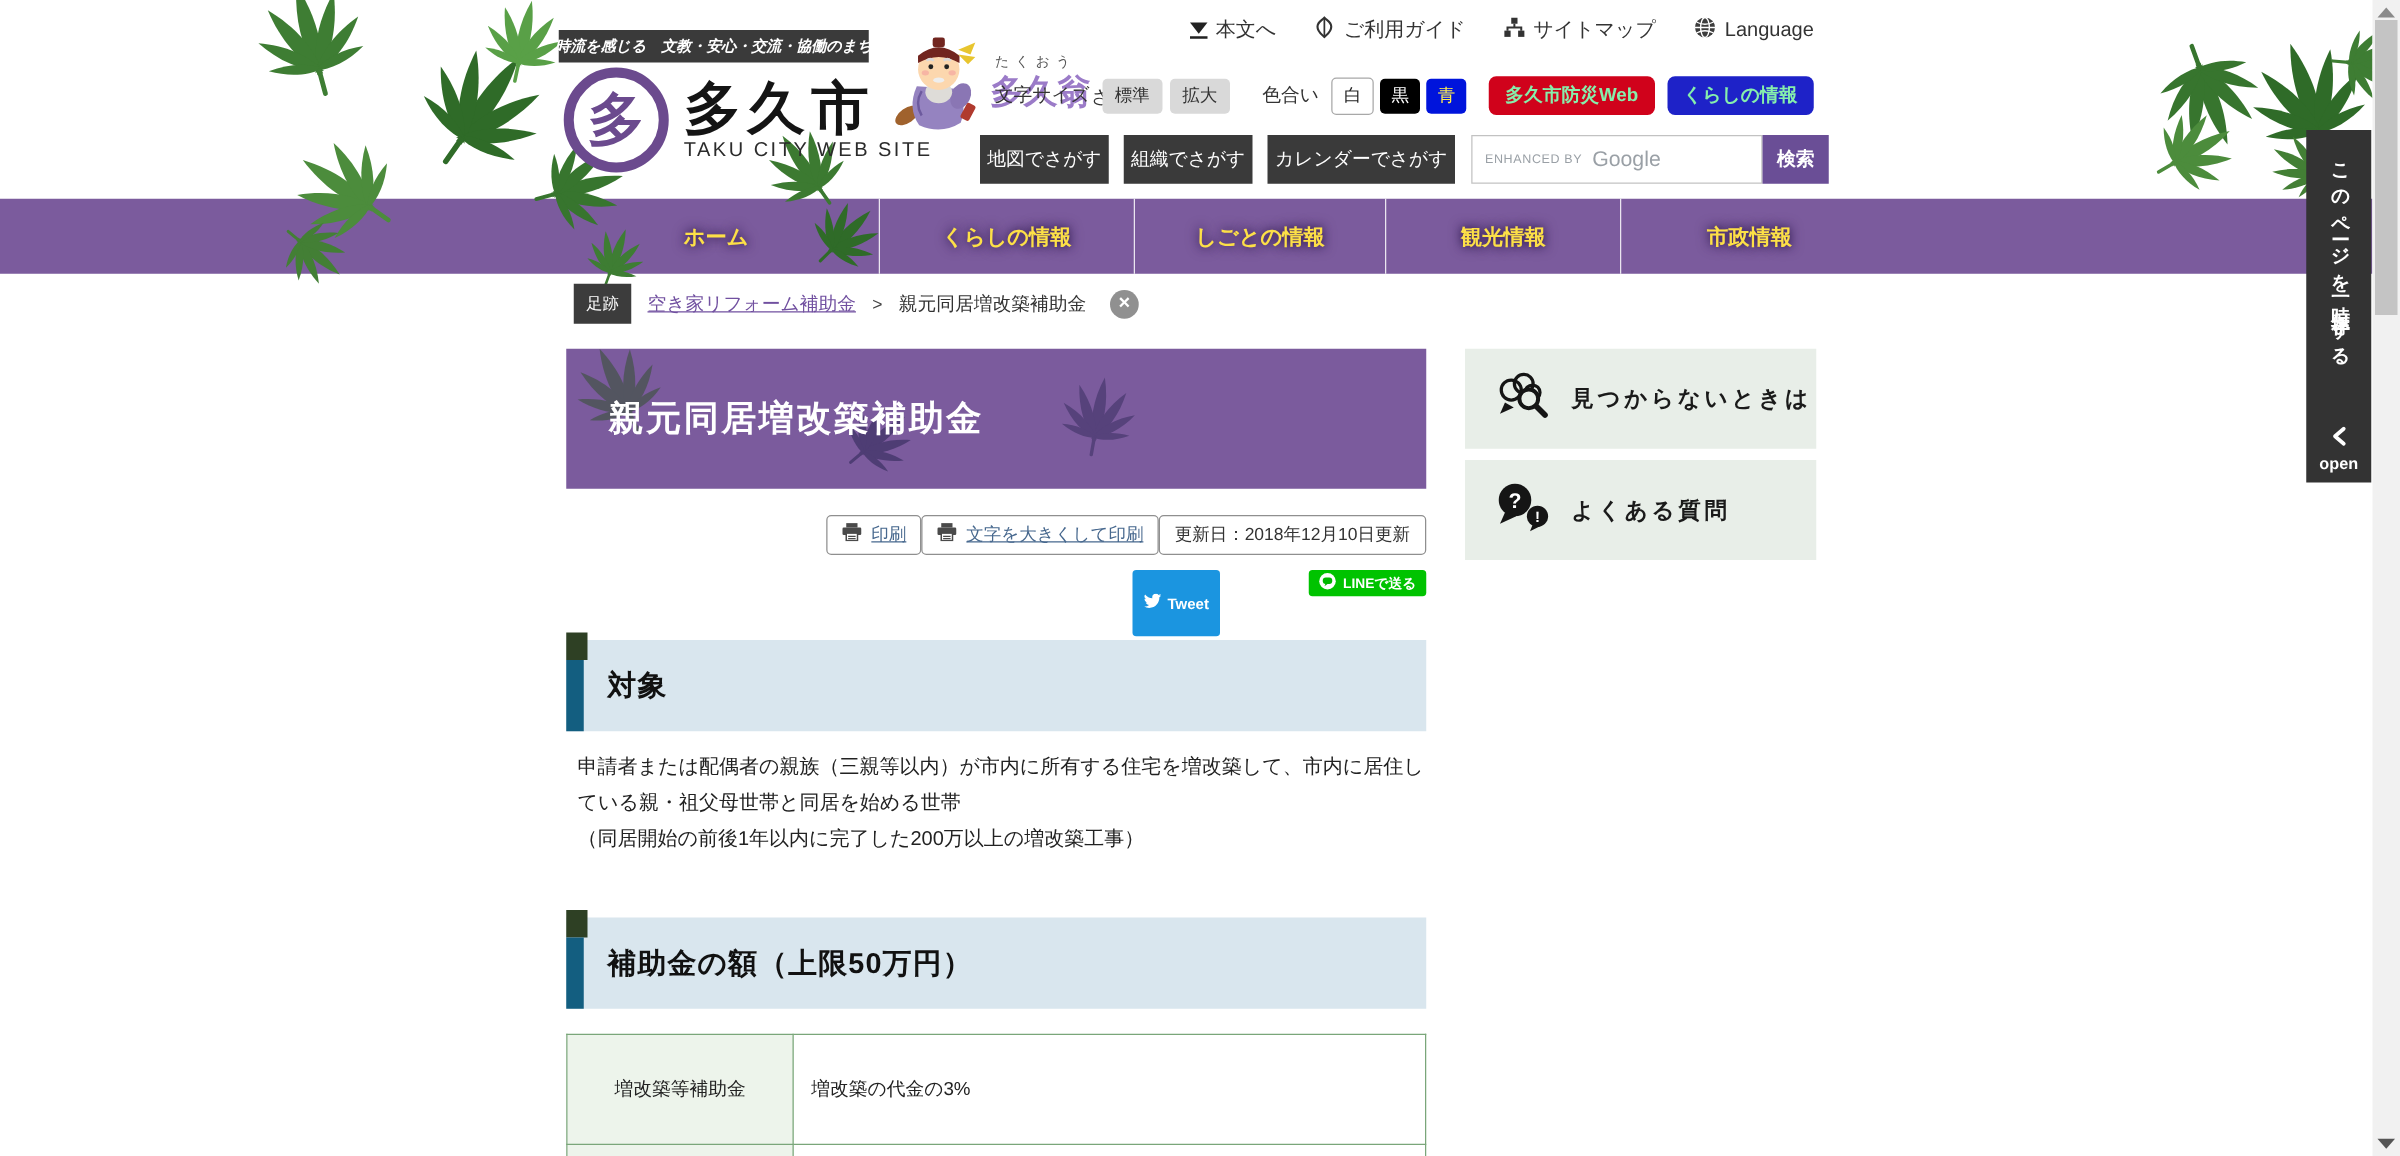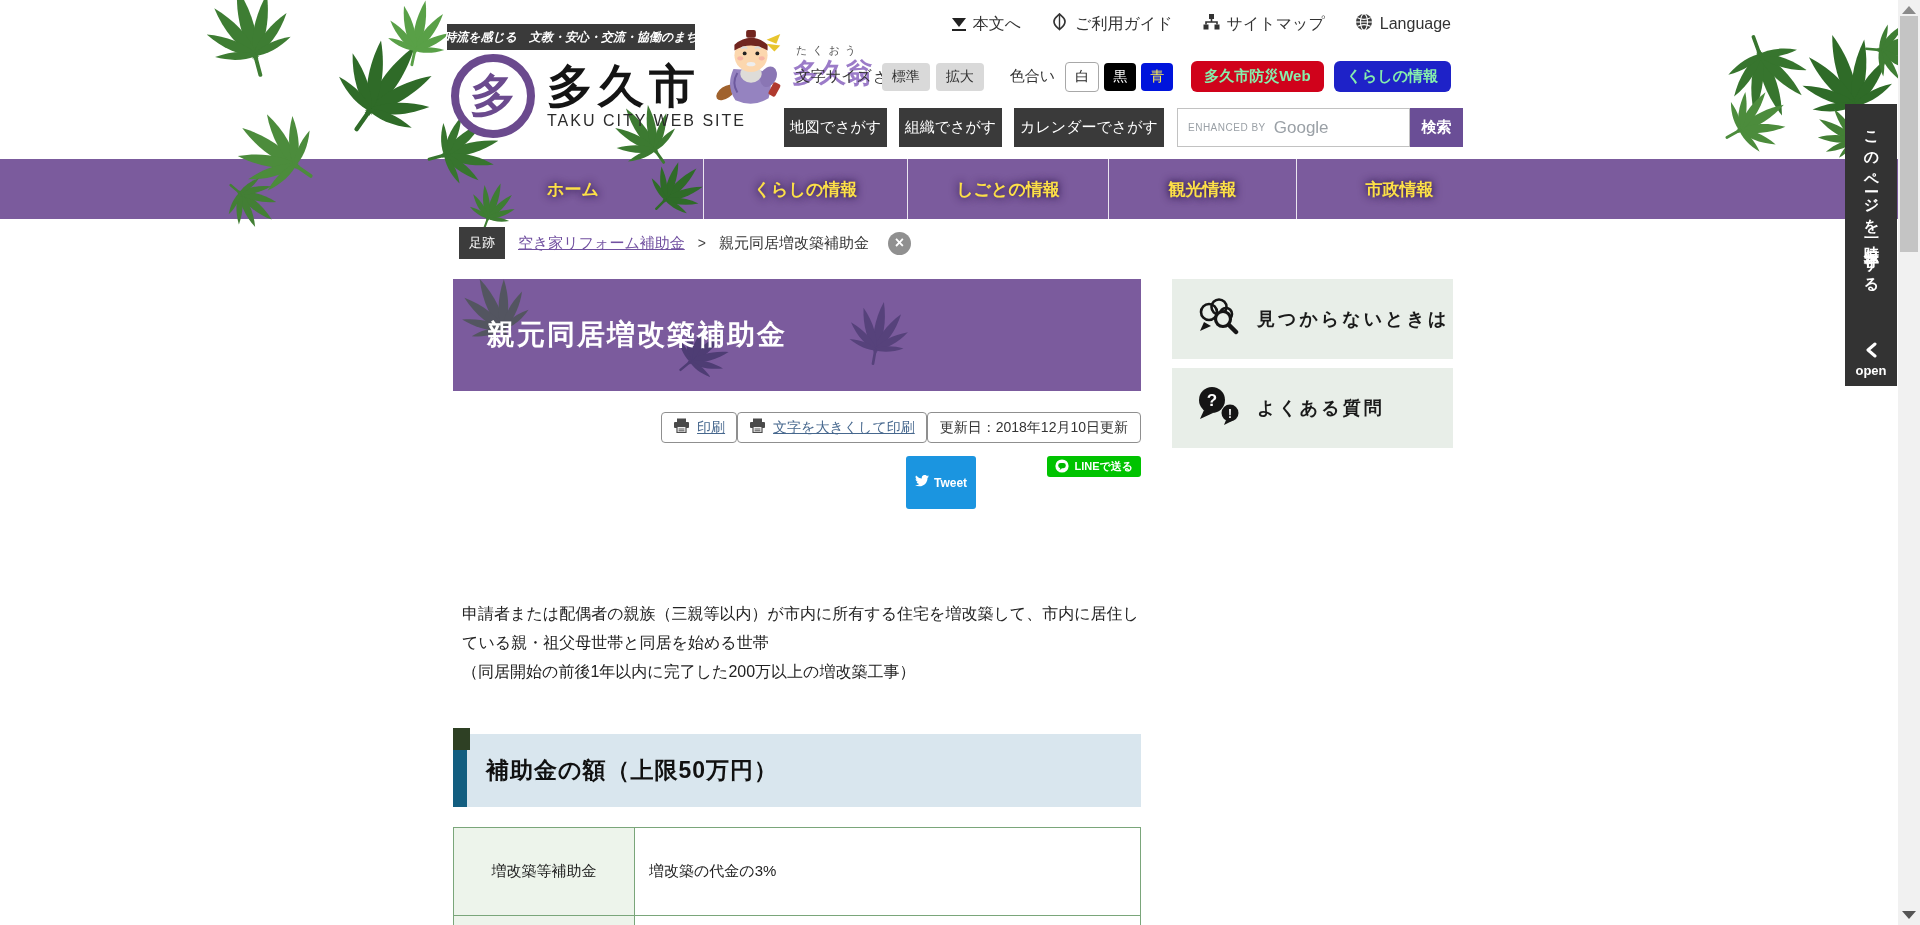--- a/index.html
+++ b/index.html
@@ -352,20 +352,26 @@
     <div class="line-btn">
       <span><svg width="14" height="14" viewBox="0 0 14 14">
             <circle cx="7" cy="7" r="6.6" fill="#fff"></circle>
             <rect x="3.2" y="4" width="7.6" height="5.2" rx="2.4" fill="#00b800"></rect>
             <polygon points="5.4,8.8 4.6,11 7,9.2" fill="#00b800"></polygon>
           </svg></span>
       <span>LINEで送る</span>
     </div>
   </div>
 
+  <div class="section sec1">
+    <div class="sec-bg"></div>
+    <div class="sec-square"></div>
+    <div class="sec-bar"></div>
+    <div class="sec-heading">対象</div>
+  </div>
 
   <div class="body-text">
     <div>申請者または配偶者の親族（三親等以内）が市内に所有する住宅を増改築して、市内に居住している親・祖父母世帯と同居を始める世帯</div>
     <div>（同居開始の前後1年以内に完了した200万以上の増改築工事）</div>
   </div>
 
   <div class="section sec2">
     <div class="sec-bg"></div>
     <div class="sec-square"></div>
     <div class="sec-bar"></div>

